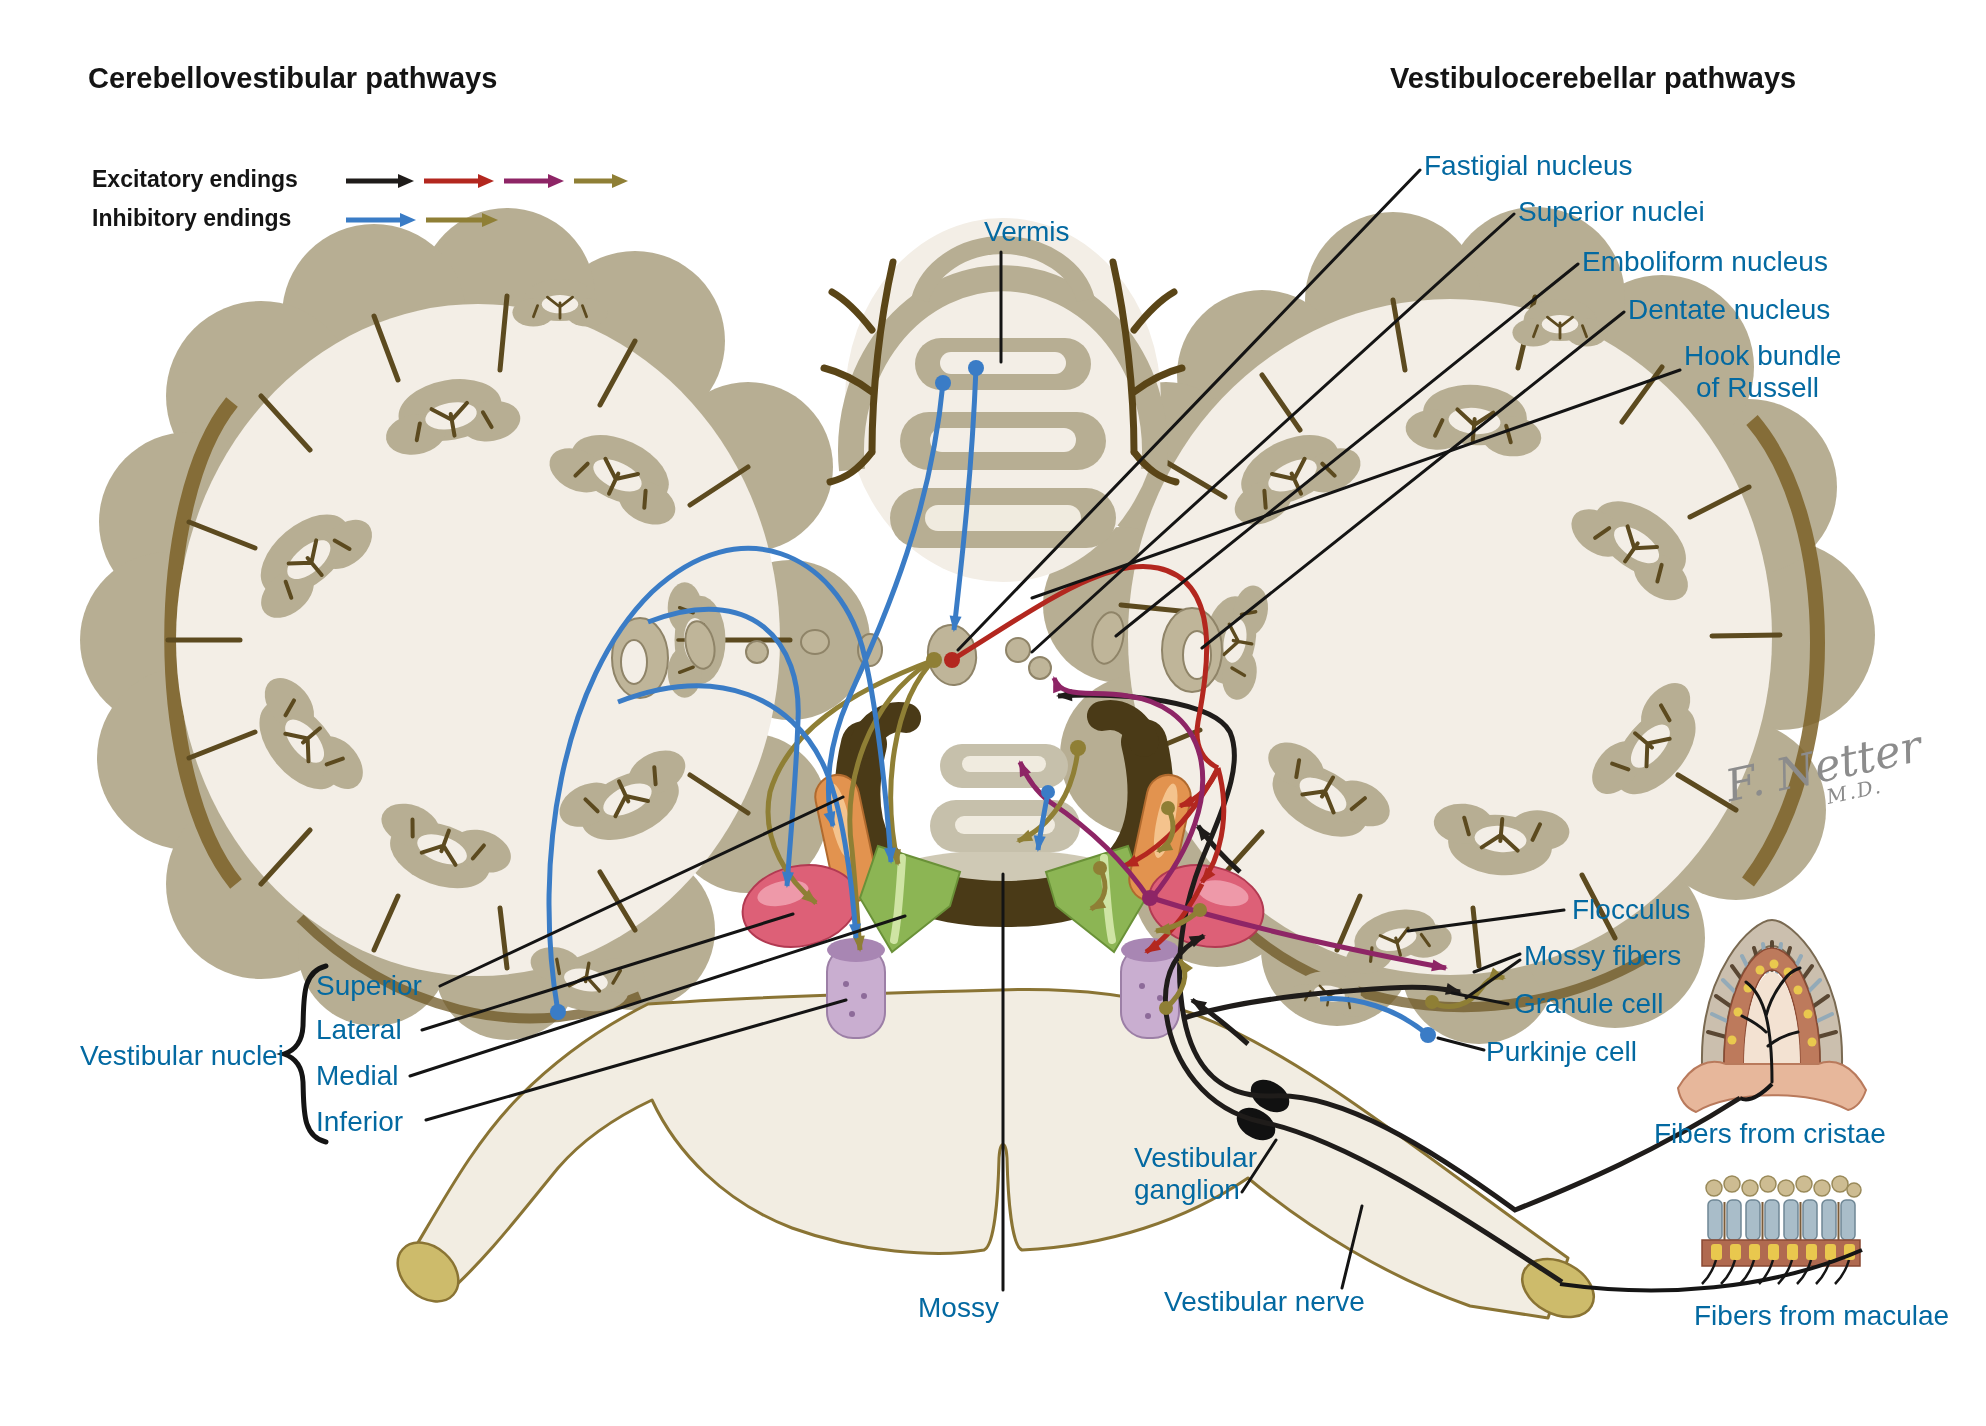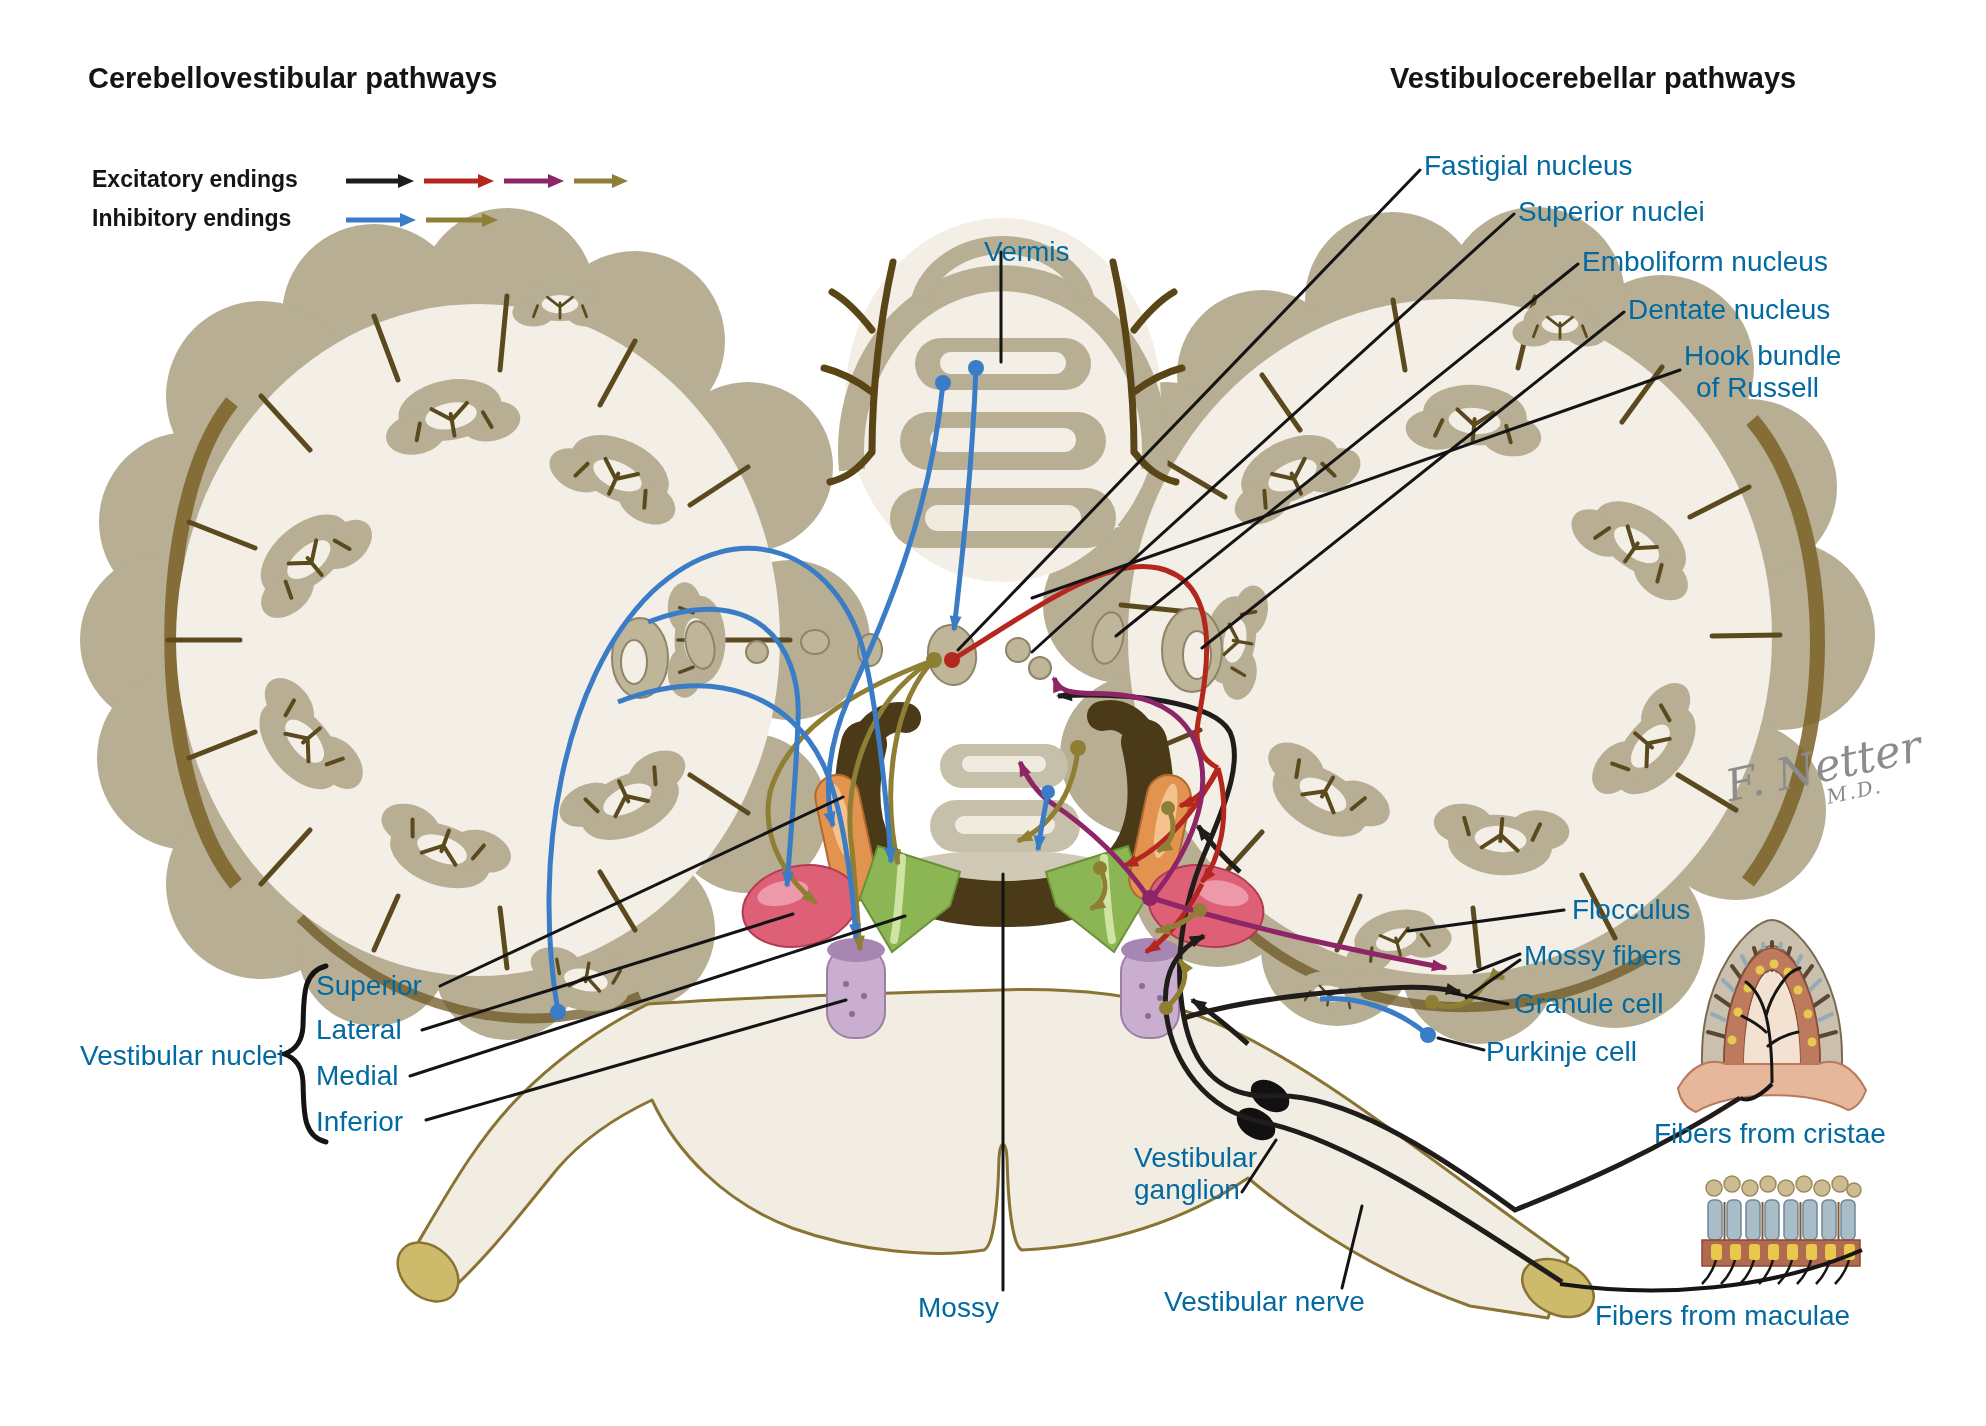--- a/index.html
+++ b/index.html
@@ -398,42 +398,42 @@
     <line x1="426" y1="220" x2="482" y2="220" stroke="#8f7f35"></line>
     <polygon points="482,213 498,220 482,227" fill="#8f7f35"></polygon>
   </g>
 </svg>
 
 <div class="ttl" style="left:88px;top:62px;">Cerebellovestibular pathways</div>
 <div class="ttl" style="left:1390px;top:62px;">Vestibulocerebellar pathways</div>
 <div class="leg" style="left:92px;top:166px;">Excitatory endings</div>
 <div class="leg" style="left:92px;top:205px;">Inhibitory endings</div>
 
-<div class="lbl" style="left:984px;top:216px;margin-top:20px;">Vermis</div>
+<div class="lbl" style="left:984px;top:216px;">Vermis</div>
 <div class="lbl" style="left:1424px;top:150px;">Fastigial nucleus</div>
 <div class="lbl" style="left:1518px;top:196px;">Superior nuclei</div>
 <div class="lbl" style="left:1582px;top:246px;">Emboliform nucleus</div>
 <div class="lbl" style="left:1628px;top:294px;">Dentate nucleus</div>
 <div class="lbl two-line" style="left:1684px;top:340px;">
   <span>Hook bundle</span>
   <span style="margin-left:12px;">of Russell</span>
 </div>
 
 <div class="lbl" style="left:80px;top:1040px;">Vestibular nuclei</div>
 <div class="lbl" style="left:316px;top:970px;">Superior</div>
 <div class="lbl" style="left:316px;top:1014px;">Lateral</div>
 <div class="lbl" style="left:316px;top:1060px;">Medial</div>
 <div class="lbl" style="left:316px;top:1106px;">Inferior</div>
 
 <div class="lbl" style="left:1572px;top:894px;">Flocculus</div>
 <div class="lbl" style="left:1524px;top:940px;">Mossy fibers</div>
 <div class="lbl" style="left:1514px;top:988px;">Granule cell</div>
 <div class="lbl" style="left:1486px;top:1036px;">Purkinje cell</div>
 <div class="lbl" style="left:1654px;top:1118px;">Fibers from cristae</div>
-<div class="lbl" style="left:1595px;top:1300px;">Fibers from maculae</div>
+<div class="lbl" style="left:1694px;top:1300px;">Fibers from maculae</div>
 
 <div class="lbl" style="left:918px;top:1292px;">Mossy</div>
 <div class="lbl two-line" style="left:1134px;top:1142px;">
   <span>Vestibular</span>
   <span>ganglion</span>
 </div>
 <div class="lbl" style="left:1164px;top:1286px;">Vestibular nerve</div>
 
 <div class="sig">
   <span class="s1">F. Netter</span>

